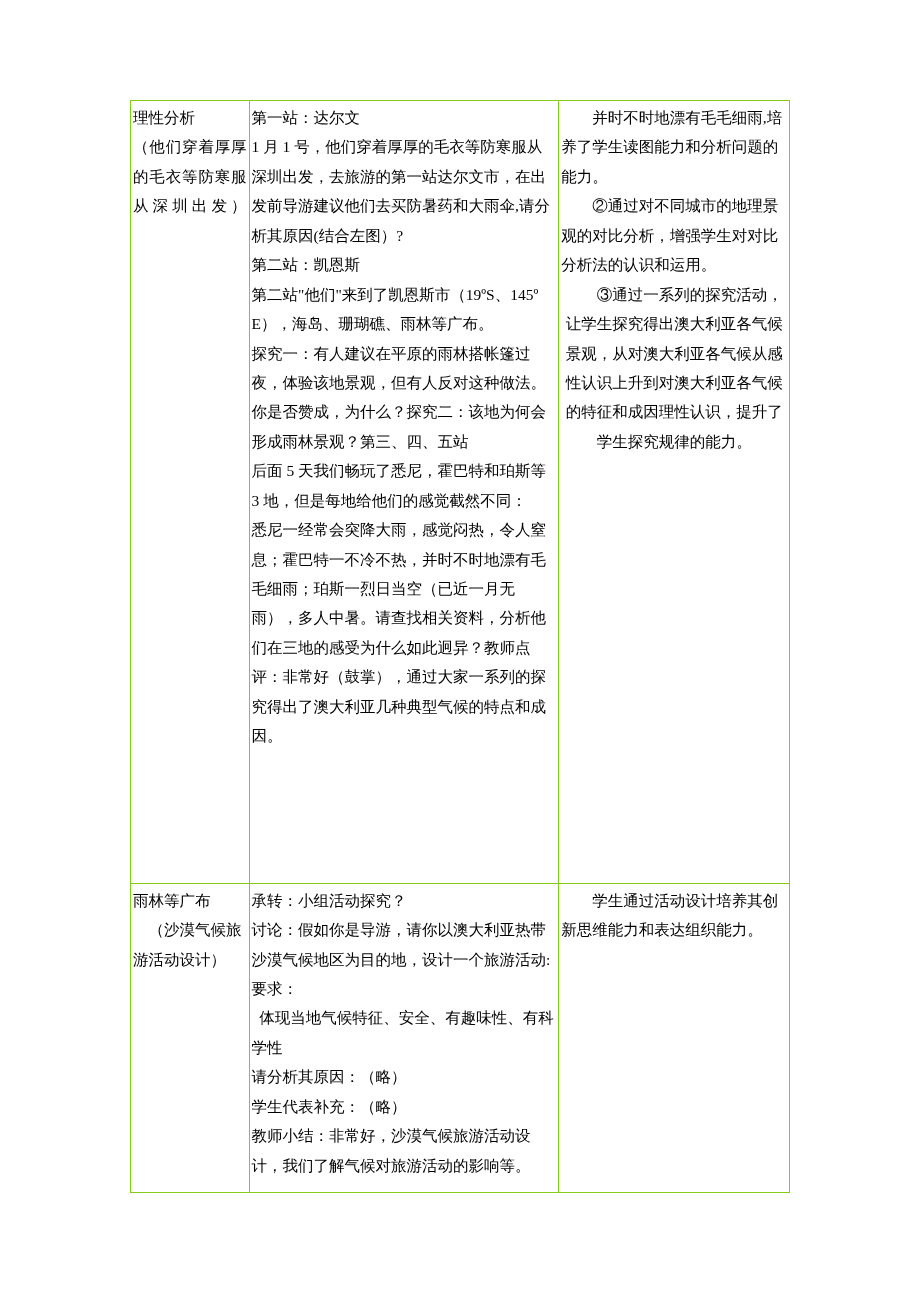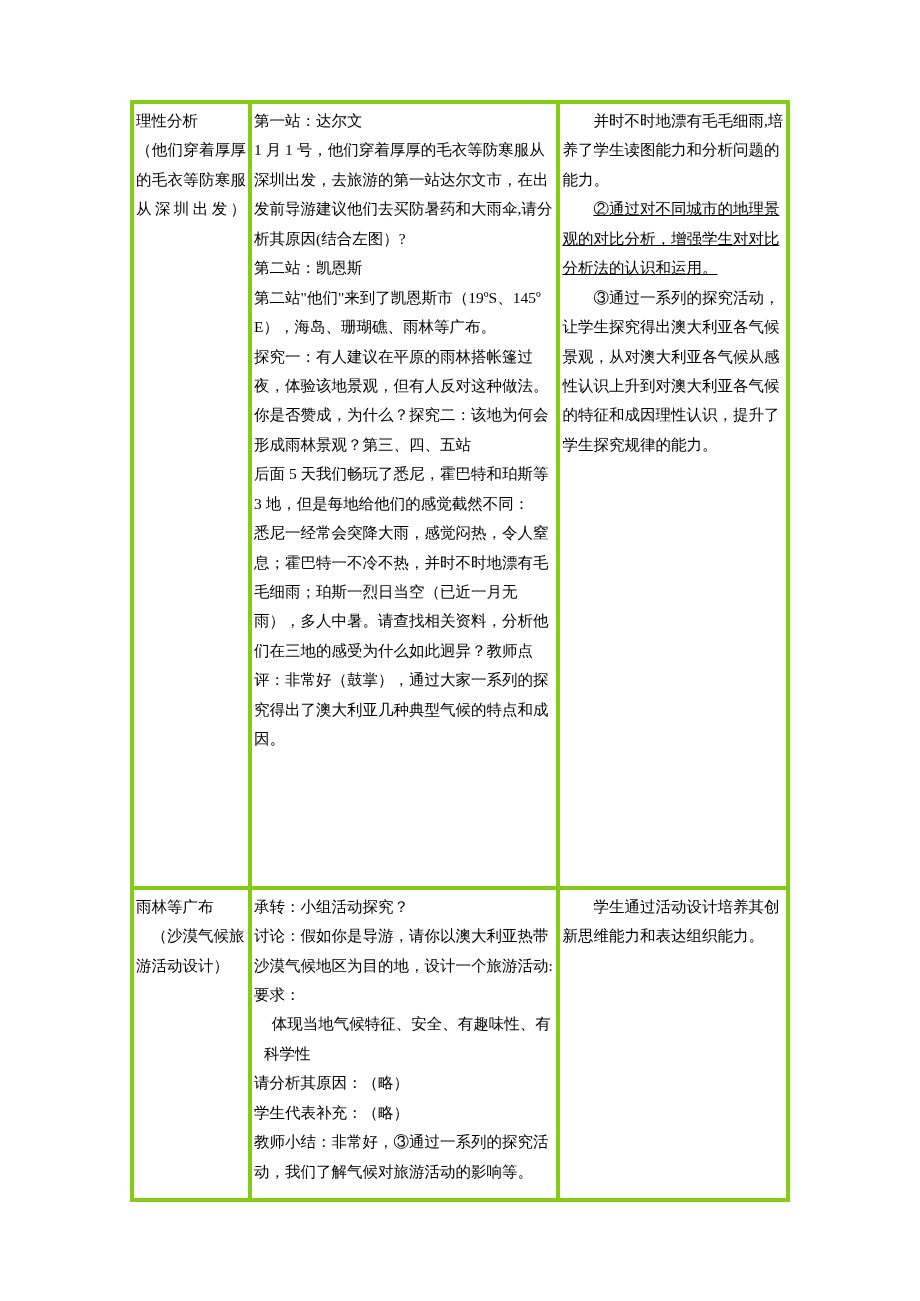--- a/index.html
+++ b/index.html
@@ -13,21 +13,21 @@
   }
   .page {
     padding: 100px 130px 200px 130px;
   }
   table {
     border-collapse: collapse;
     width: 100%;
     table-layout: fixed;
   }
   td {
-    border: 4px solid #84cc16;
+    border: 1px solid #84cc16;
     vertical-align: top;
     padding: 2px 2px;
     line-height: 1.9;
     font-size: 15.5px;
     word-break: break-all;
   }
   col.c1 { width: 18%; }
   col.c2 { width: 47%; }
   col.c3 { width: 35%; }
   .spaced {
@@ -56,37 +56,37 @@
 1 月 1 号，他们穿着厚厚的毛衣等防寒服从深圳出发，去旅游的第一站达尔文市，在出发前导游建议他们去买防暑药和大雨伞,请分析其原因(结合左图）?
 第二站：凯恩斯
 第二站"他们"来到了凯恩斯市（19ºS、145ºE），海岛、珊瑚礁、雨林等广布。
 探究一：有人建议在平原的雨林搭帐篷过夜，体验该地景观，但有人反对这种做法。你是否赞成，为什么？探究二：该地为何会形成雨林景观？第三、四、五站
 后面 5 天我们畅玩了悉尼，霍巴特和珀斯等 3 地，但是每地给他们的感觉截然不同：
 悉尼一经常会突降大雨，感觉闷热，令人窒息；霍巴特一不冷不热，并时不时地漂有毛毛细雨；珀斯一烈日当空（已近一月无雨），多人中暑。请查找相关资料，分析他们在三地的感受为什么如此迥异？教师点评：非常好（鼓掌），通过大家一系列的探究得出了澳大利亚几种典型气候的特点和成因。</div>
       <div style="height:130px;"></div>
     </td>
     <td>
       <div style="text-indent:2em;">并时不时地漂有毛毛细雨,培养了学生读图能力和分析问题的能力。</div>
-      <div style="text-indent:2em;text-decoration:underline;">②通过对不同城市的地理景观的对比分析，增强学生对对比分析法的认识和运用。</div>
-      <div style="text-indent:2em;">③通过一系列的探究活动，让学生探究得出澳大利亚各气候景观，从对澳大利亚各气候从感性认识上升到对澳大利亚各气候的特征和成因理性认识，提升了学生探究规律的能力。</div>
+      <div style="text-indent:2em;">②通过对不同城市的地理景观的对比分析，增强学生对对比分析法的认识和运用。</div>
+      <div style="text-indent:2em;text-align:center;">③通过一系列的探究活动，让学生探究得出澳大利亚各气候景观，从对澳大利亚各气候从感性认识上升到对澳大利亚各气候的特征和成因理性认识，提升了学生探究规律的能力。</div>
     </td>
   </tr>
   <tr>
     <td>
       <div>雨林等广布</div>
       <div>　<span>（沙漠气候旅游活动设计）</span></div>
     </td>
     <td>
       <div>承转：小组活动探究？</div>
       <div>讨论：假如你是导游，请你以澳大利亚热带沙漠气候地区为目的地，设计一个旅游活动:</div>
       <div>要求：</div>
-      <div style="white-space:pre-wrap;margin-left:10px;">  体现当地气候特征、安全、有趣味性、有科学性</div>
+      <div style="white-space:pre-wrap;">  体现当地气候特征、安全、有趣味性、有科学性</div>
       <div>请分析其原因：（略）</div>
       <div>学生代表补充：（略）</div>
-      <div>教师小结：非常好，③通过一系列的探究活动，我们了解气候对旅游活动的影响等。</div>
+      <div>教师小结：非常好，沙漠气候旅游活动设计，我们了解气候对旅游活动的影响等。</div>
       <div style="height:10px;"></div>
     </td>
     <td>
       <div style="text-indent:2em;">学生通过活动设计培养其创新思维能力和表达组织能力。</div>
     </td>
   </tr>
 </tbody>
     </table>
 </div>
 

